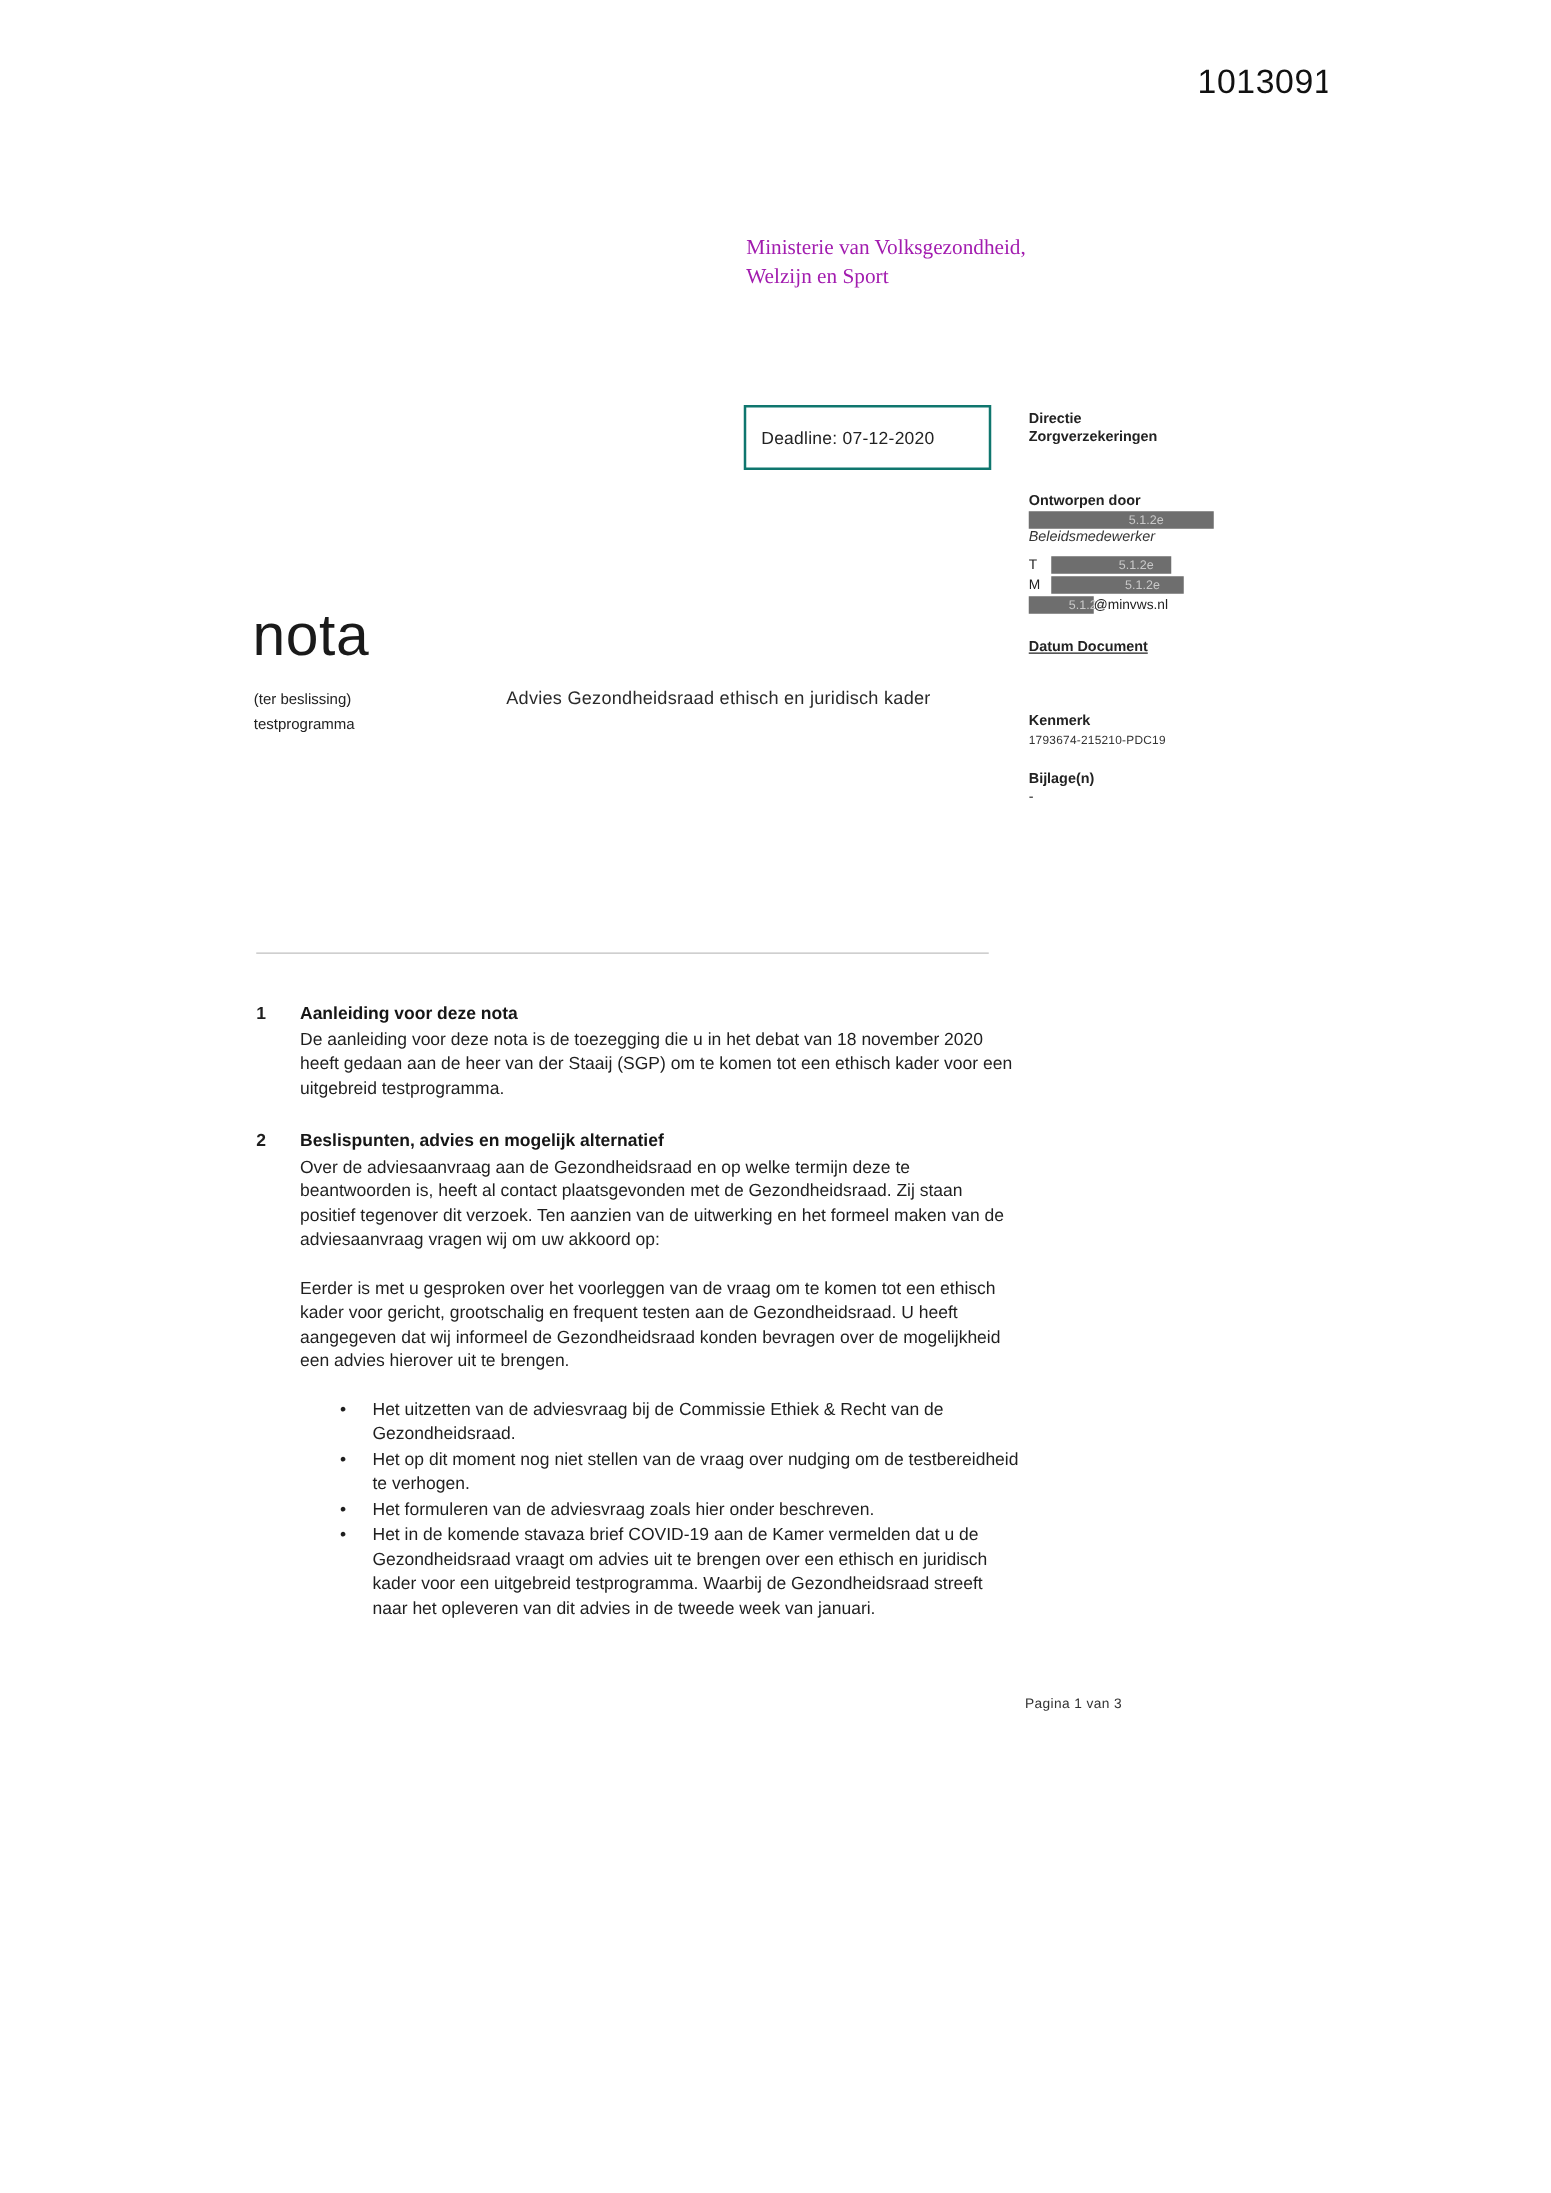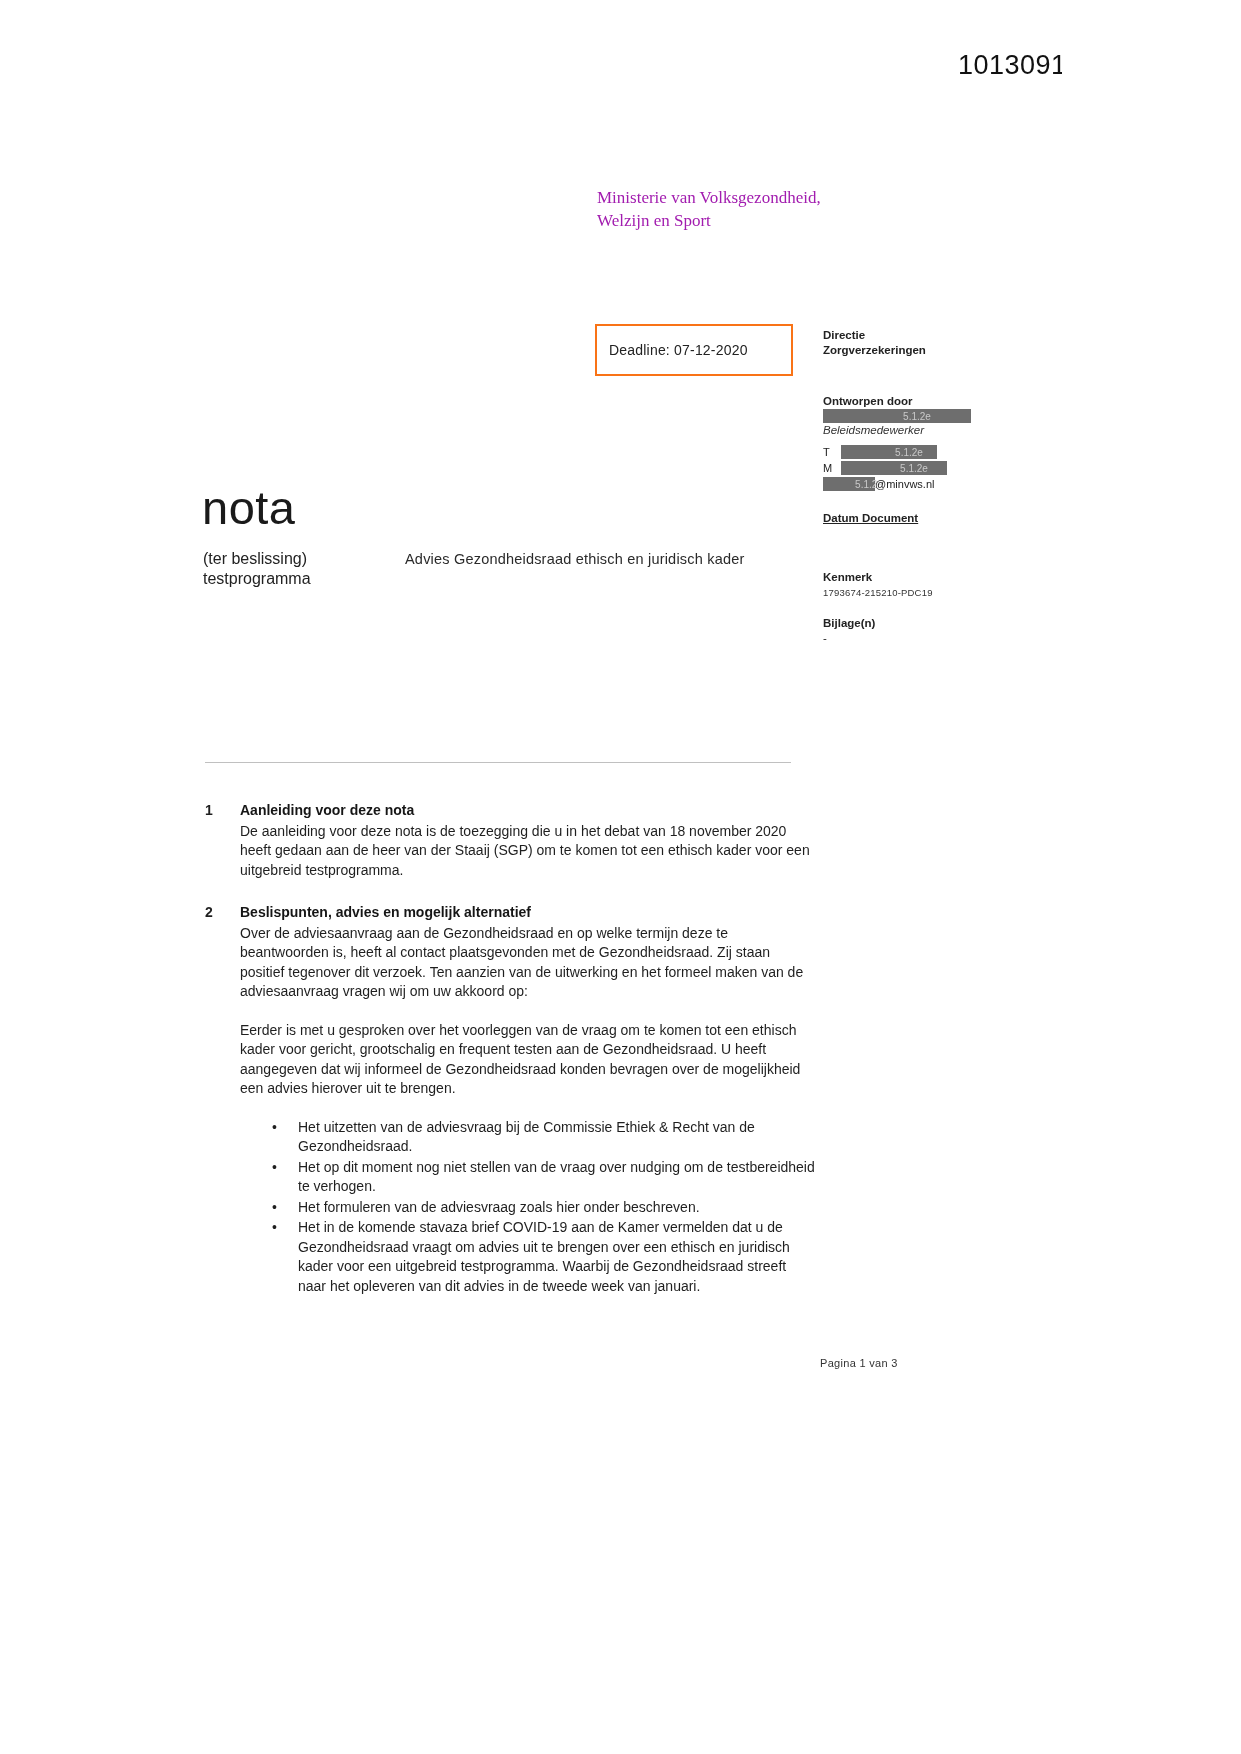--- a/index.html
+++ b/index.html
@@ -32,21 +32,21 @@
     line-height: 23px;
     color: #a21caf;
   }
 
   .deadline-box {
     position: absolute;
     left: 595px;
     top: 324px;
     width: 198px;
     height: 52px;
-    border: 2px solid #f97316;
+    border: 2px solid #0f766e;
     display: flex;
     align-items: center;
     padding-left: 12px;
     font-size: 14px;
     color: #222;
     letter-spacing: 0.2px;
   }
 
   
   .meta {
@@ -88,21 +88,21 @@
     top: 480px;
     font-size: 47px;
     font-weight: 400;
     color: #1a1a1a;
     letter-spacing: 0.5px;
   }
   .nota-sub {
     position: absolute;
     left: 203px;
     top: 549px;
-    font-size: 16px;
+    font-size: 12px;
     line-height: 20px;
     color: #222;
   }
   .doc-title {
     position: absolute;
     left: 405px;
     top: 551px;
     width: 390px;
     font-size: 14.5px;
     color: #2a2a2a;

